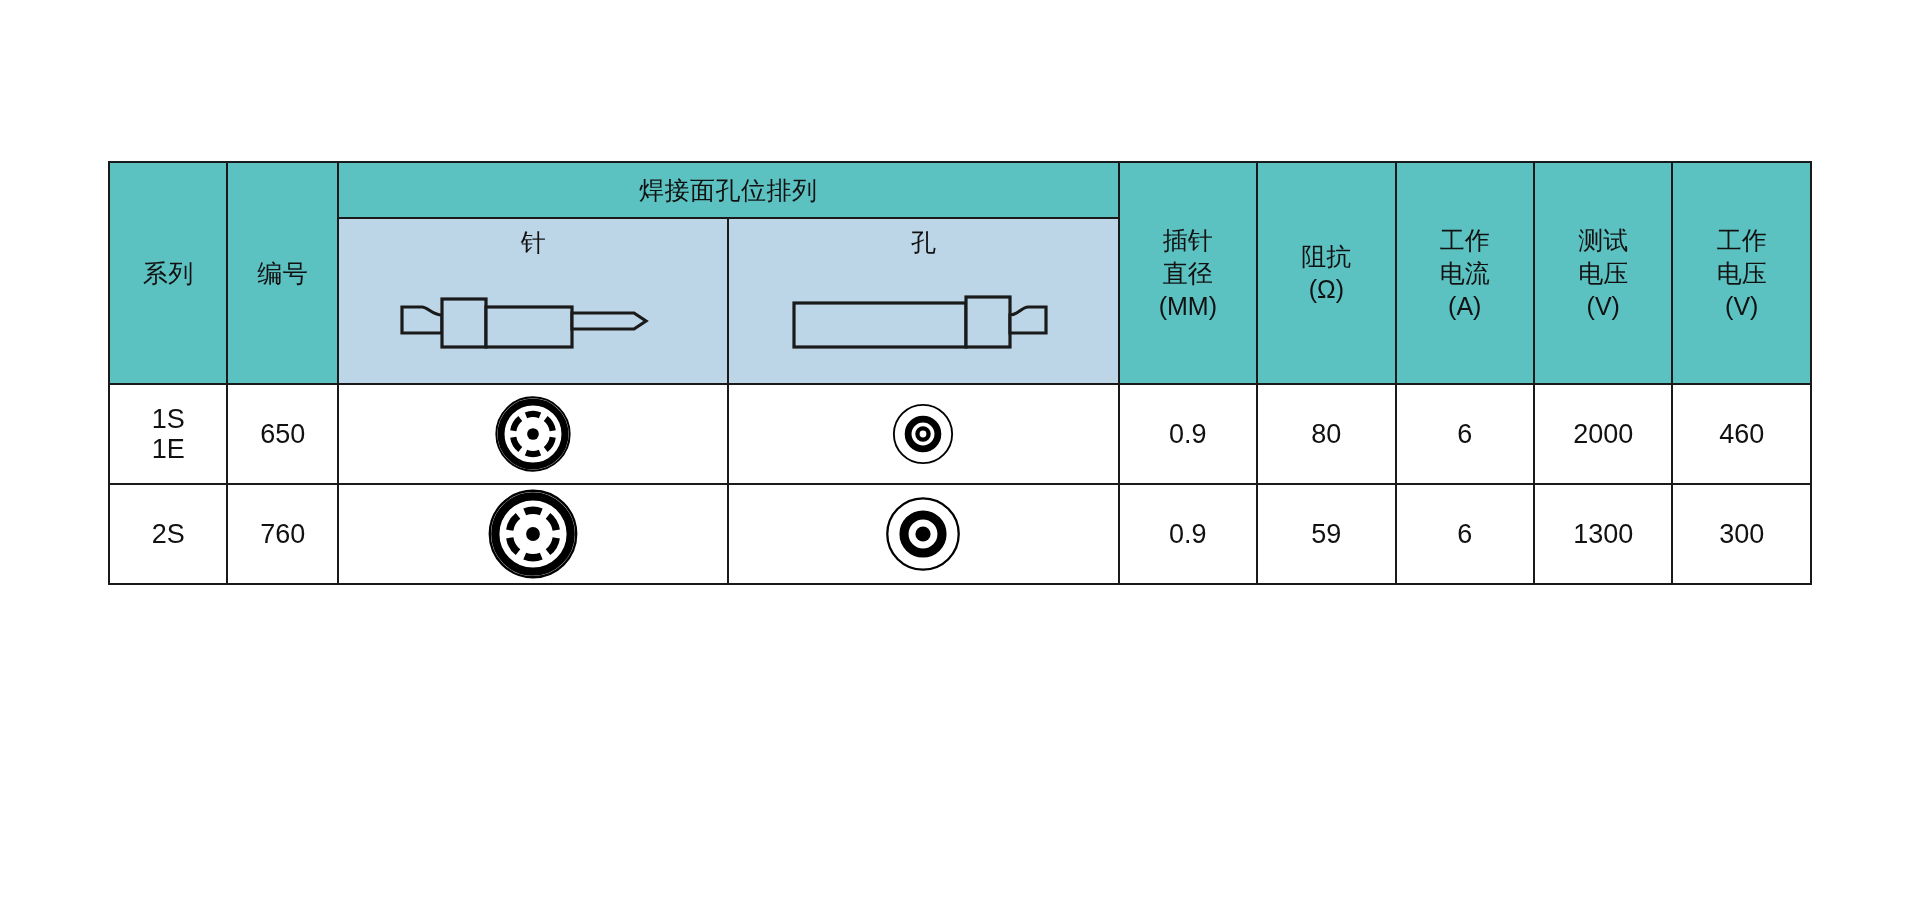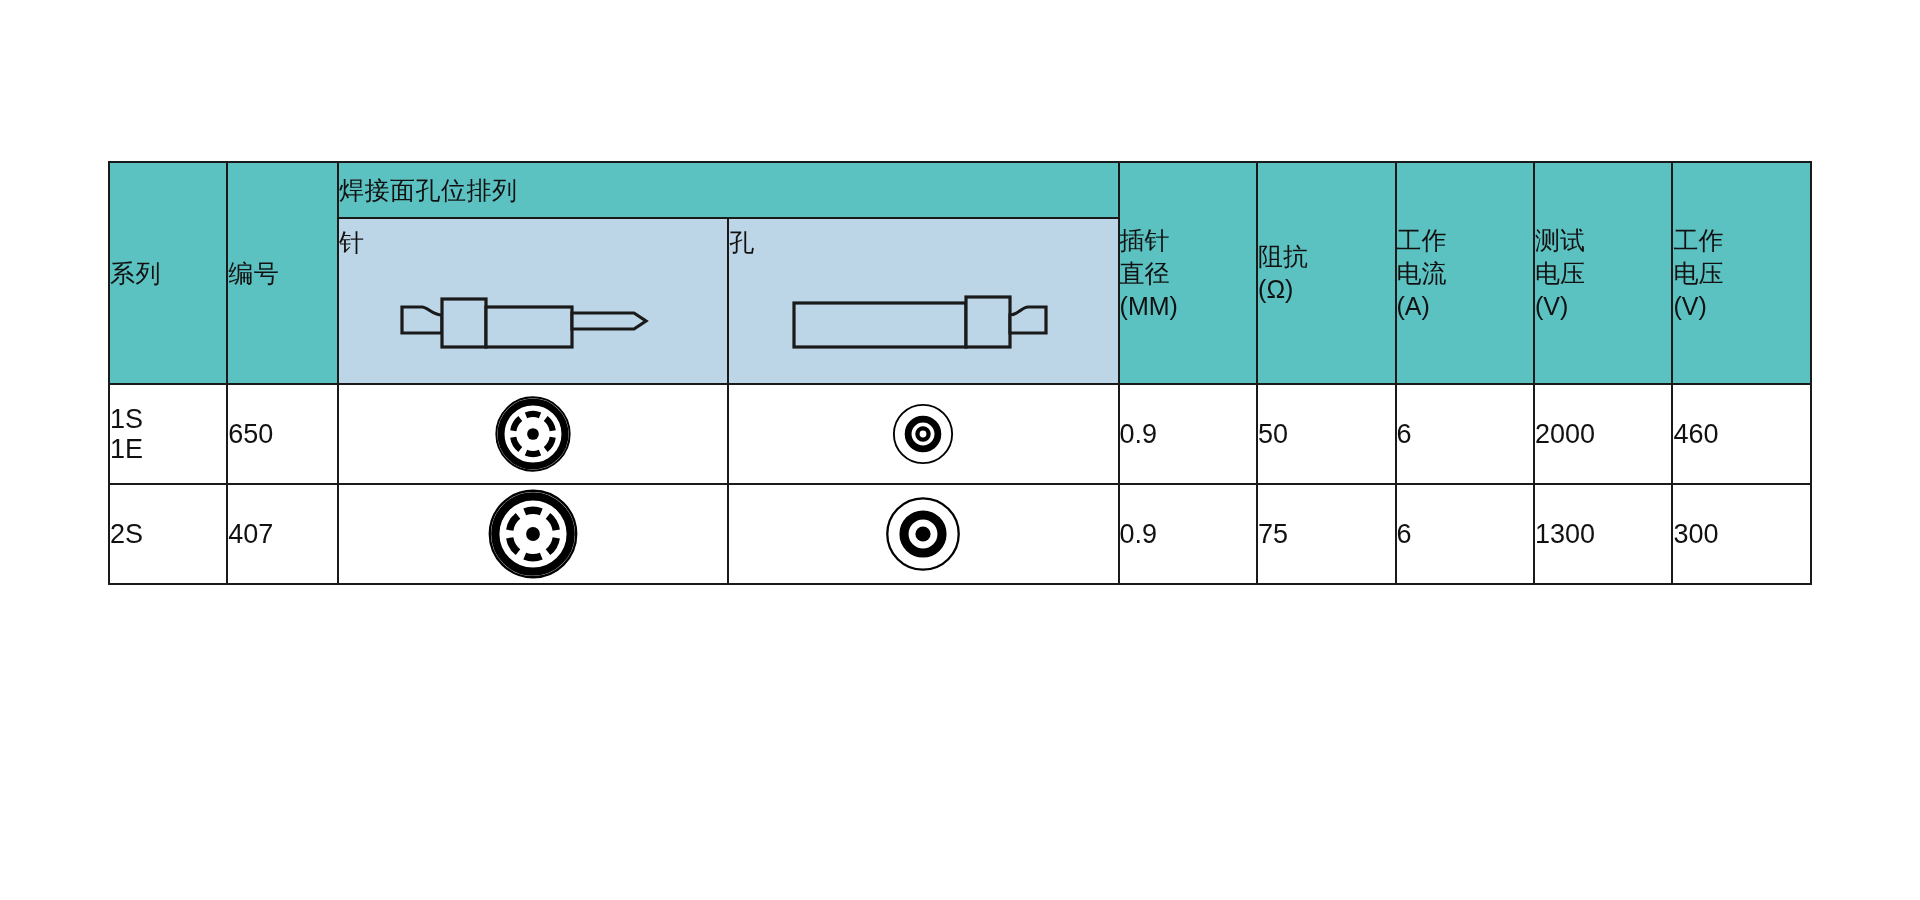--- a/index.html
+++ b/index.html
@@ -16,21 +16,21 @@
     width:1704px;
   }
   table.spec{
     border-collapse:collapse;
     table-layout:fixed;
     width:1704px;
     border:2px solid #1a1a1a;
   }
   table.spec td,table.spec th{
     border:2px solid #1a1a1a;
-    text-align:left;
+    text-align:center;
     vertical-align:middle;
     font-weight:normal;
     padding:0;
   }
   
   .hdr-teal{background:#5cc1c1;}
   .hdr-blue{background:#bdd6e7;}
   .body-cell{background:#ffffff;}
 
   
@@ -168,28 +168,28 @@
           </svg>
         </td>
         <td class="body-cell icon-cell">
           <svg width="62" height="62" viewBox="0 0 100 100">
             <circle cx="50" cy="50" r="47" fill="#fff" stroke="#000" stroke-width="3"></circle>
             <circle cx="50" cy="50" r="24" fill="#fff" stroke="#000" stroke-width="11"></circle>
             <circle cx="50" cy="50" r="9" fill="#fff" stroke="#000" stroke-width="7"></circle>
           </svg>
         </td>
         <td class="body-cell val">0.9</td>
-        <td class="body-cell val">50</td>
+        <td class="body-cell val">80</td>
         <td class="body-cell val">6</td>
         <td class="body-cell val">2000</td>
         <td class="body-cell val">460</td>
       </tr>
       <tr>
         <td class="body-cell val-multi">2S</td>
-        <td class="body-cell val">407</td>
+        <td class="body-cell val">760</td>
         <td class="body-cell icon-cell">
           <svg width="92" height="92" viewBox="0 0 100 100">
             <circle cx="50" cy="50" r="47" fill="#fff" stroke="#000" stroke-width="2.5"></circle>
             <circle cx="50" cy="50" r="41" fill="#fff" stroke="#000" stroke-width="9"></circle>
             <circle cx="50" cy="50" r="7.5" fill="#000"></circle>
             <g fill="none" stroke="#000" stroke-width="8" stroke-linecap="butt">
               <path d="M50 26 m-9 0 a 24 24 0 0 1 18 0" transform="rotate(0 50 50)"></path>
               <path d="M50 26 m-9 0 a 24 24 0 0 1 18 0" transform="rotate(60 50 50)"></path>
               <path d="M50 26 m-9 0 a 24 24 0 0 1 18 0" transform="rotate(120 50 50)"></path>
               <path d="M50 26 m-9 0 a 24 24 0 0 1 18 0" transform="rotate(180 50 50)"></path>
@@ -199,20 +199,20 @@
           </svg>
         </td>
         <td class="body-cell icon-cell">
           <svg width="76" height="76" viewBox="0 0 100 100">
             <circle cx="50" cy="50" r="47" fill="#fff" stroke="#000" stroke-width="3"></circle>
             <circle cx="50" cy="50" r="25" fill="#fff" stroke="#000" stroke-width="12"></circle>
             <circle cx="50" cy="50" r="10" fill="#000"></circle>
           </svg>
         </td>
         <td class="body-cell val">0.9</td>
-        <td class="body-cell val">75</td>
+        <td class="body-cell val">59</td>
         <td class="body-cell val">6</td>
         <td class="body-cell val">1300</td>
         <td class="body-cell val">300</td>
       </tr>
     </tbody>
   </table>
 </div>
 
 </body></html>

